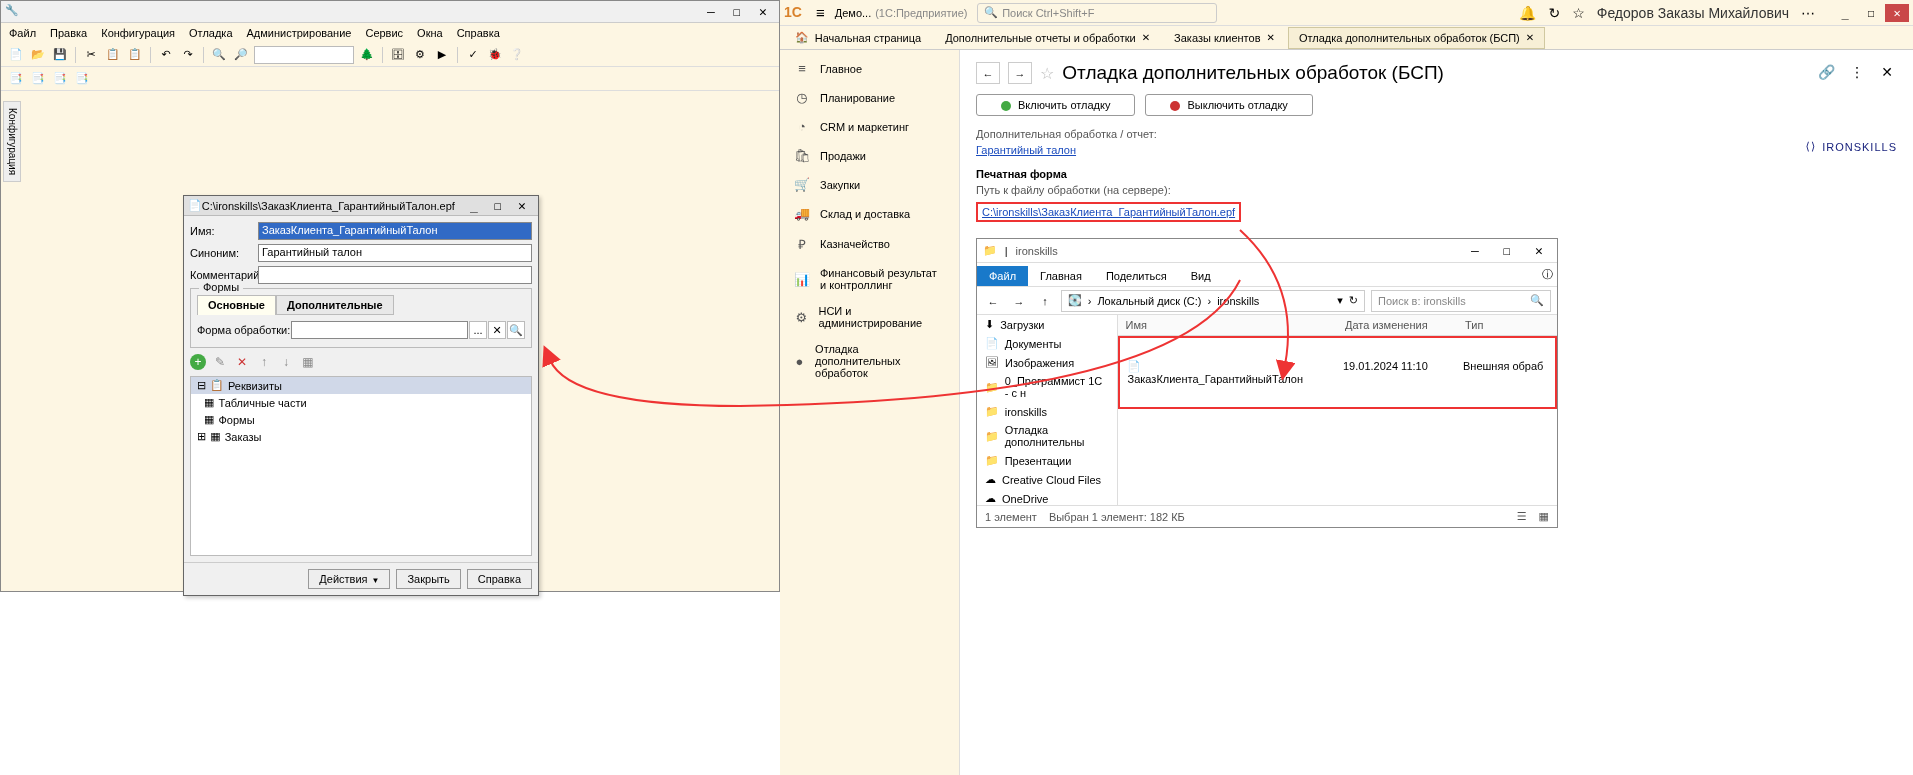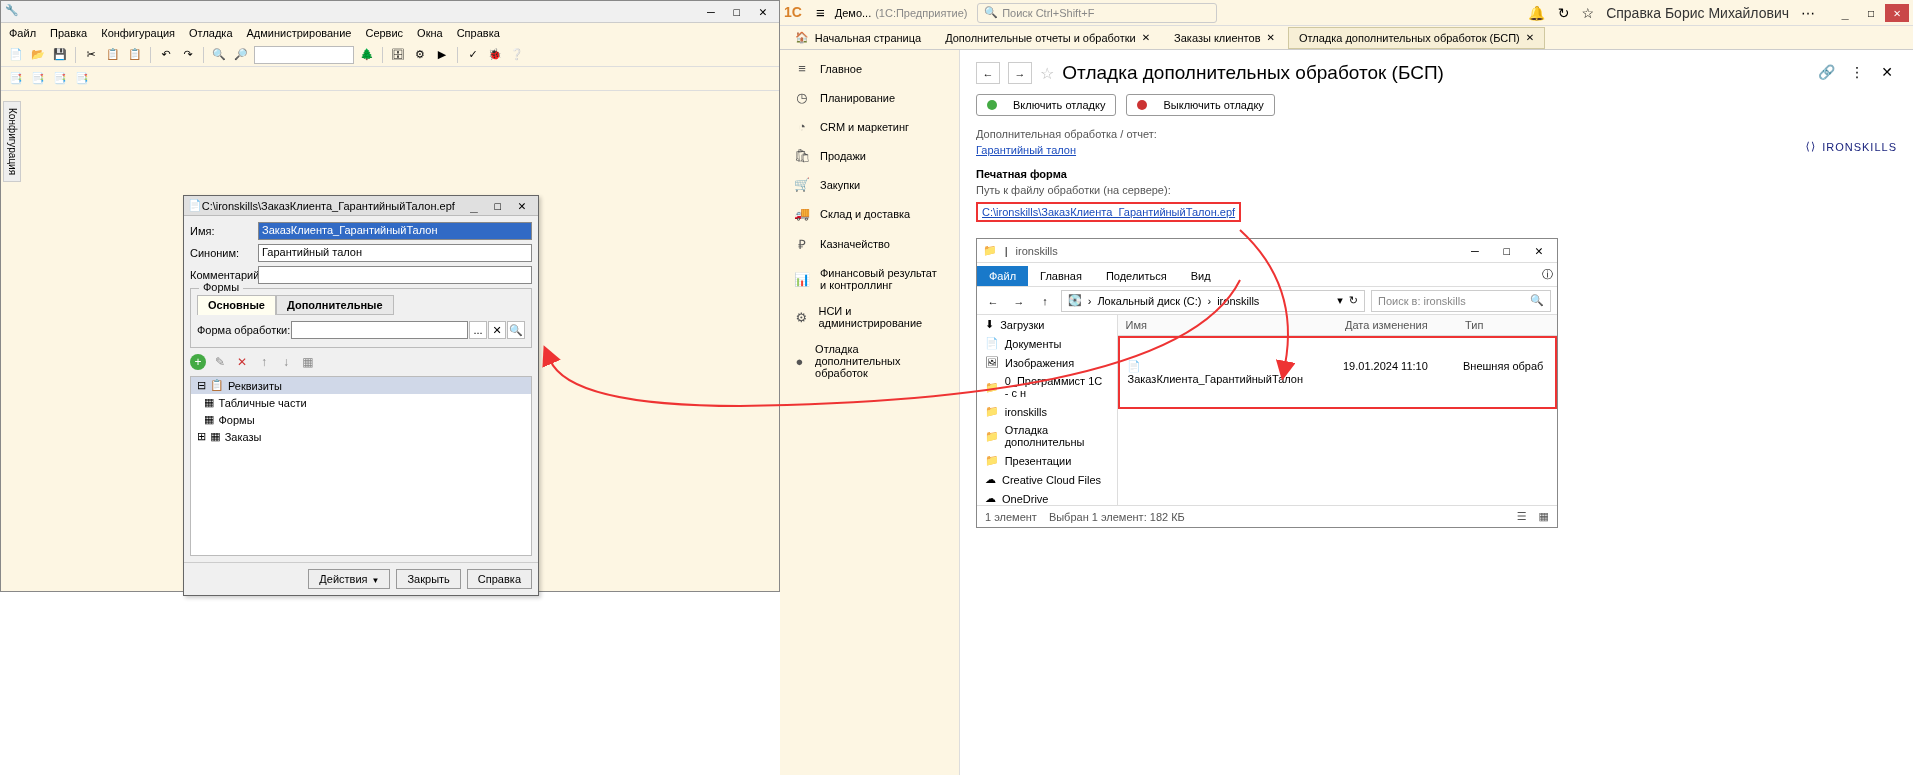--- a/index.html
+++ b/index.html
@@ -69,21 +69,21 @@
 .sb-icon{width:16px;text-align:center;font-size:13px;color:#555;}
 
 .content{flex:1;padding:12px 16px;position:relative;}
 .content-hdr{display:flex;align-items:center;gap:8px;margin-bottom:10px;}
 .navbtn{width:24px;height:22px;border:1px solid #ccc;display:flex;align-items:center;justify-content:center;cursor:pointer;background:#fff;}
 .star{color:#bbb;font-size:16px;}
 .page-title{font-size:19px;}
 .hdr-right{position:absolute;right:16px;top:12px;display:flex;gap:10px;}
 .hbtn{width:20px;height:20px;cursor:pointer;display:flex;align-items:center;justify-content:center;font-size:14px;}
 .toggle-row{display:flex;gap:10px;margin-bottom:12px;}
-.toggle{display:flex;align-items:center;gap:16px;padding:4px 10px;border:1px solid #999;border-radius:3px;cursor:pointer;background:#fff;}
+.toggle{display:flex;align-items:flex-end;gap:7px;padding:4px 24px;border:1px solid #999;border-radius:3px;cursor:pointer;background:#fff;}
 .dot{width:10px;height:10px;border-radius:5px;}
 .dot.green{background:#4a4;}
 .dot.red{background:#c33;}
 .label-txt{color:#555;margin-bottom:4px;}
 .link{color:#1a4bbd;text-decoration:underline;cursor:pointer;}
 .file-link{display:inline-block;border:2px solid #e33;padding:2px 4px;margin-top:2px;}
 .ironskills{position:absolute;right:16px;top:90px;color:#1a237e;display:flex;align-items:center;gap:6px;font-size:14px;letter-spacing:1px;}
 .section-title{font-weight:bold;margin:12px 0 4px;}
 
 .explorer{width:582px;border:1px solid #888;background:#fff;margin-top:16px;}
@@ -253,21 +253,21 @@
     </div>
     <div class="search">
       <span>🔍</span>
       <span>Поиск Ctrl+Shift+F</span>
     </div>
     <div class="spacer"></div>
     <div class="top-icons">
       <span>🔔</span>
       <span>↻</span>
       <span>☆</span>
-      <span class="user">Справка Борис Михайлович</span>
+      <span class="user">Федоров Заказы Михайлович</span>
       <span>⋯</span>
     </div>
     <div class="winctrl">
       <span class="wbtn">_</span>
       <span class="wbtn">☐</span>
       <span class="wbtn close">✕</span>
     </div>
   </div>
   <div class="app-tabs">
     <div class="atab home">

